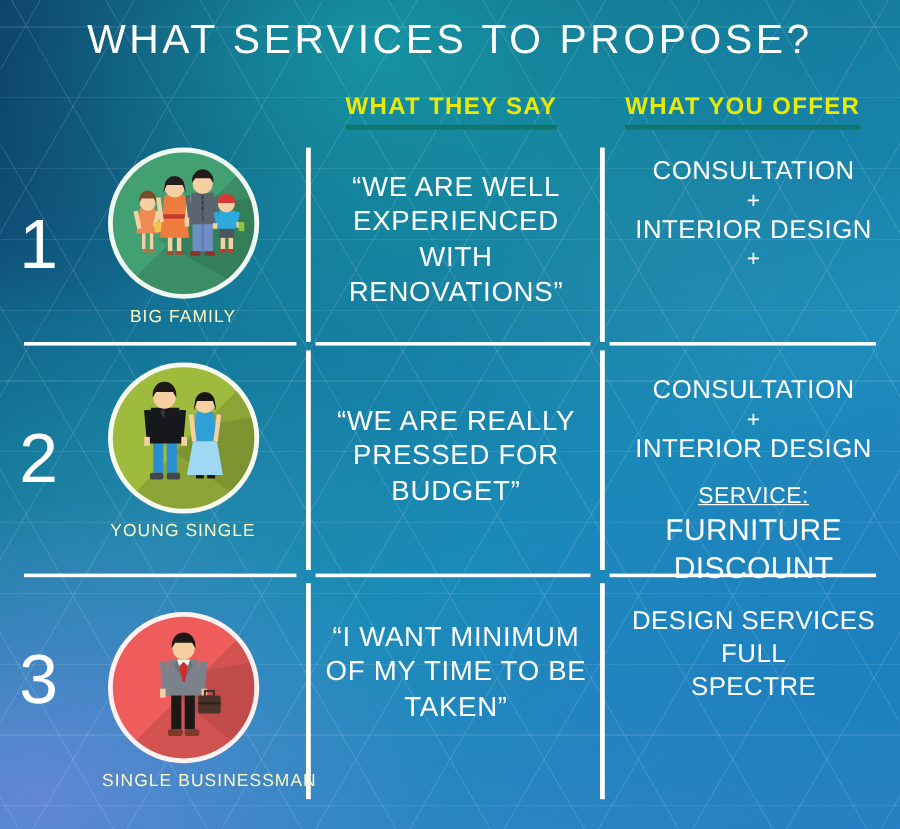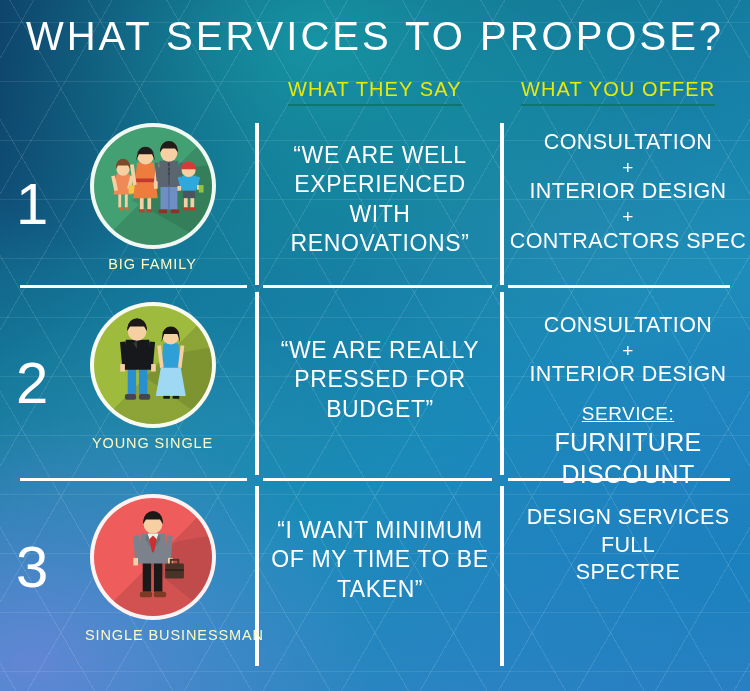--- a/index.html
+++ b/index.html
@@ -41,35 +41,35 @@
       radial-gradient(ellipse 300px 180px at 20% 62%, rgba(255,255,255,0.05), rgba(255,255,255,0) 70%),
       radial-gradient(ellipse 360px 200px at 78% 34%, rgba(255,255,255,0.04), rgba(255,255,255,0) 70%);
     pointer-events: none;
   }
 
   
   .title {
     position: absolute;
     left: 0; right: 0; top: 14px;
     text-align: center;
-    font-size: 40px;
+    font-size: 34px;
     letter-spacing: 3px;
     font-weight: 300;
     color: #ffffff;
     white-space: nowrap;
   }
   .col-head {
     position: absolute;
     top: 78px;
     font-size: 20px;
     letter-spacing: 1.1px;
     color: #e9e906;
-    font-weight: 400;
+    font-weight: 700;
     text-align: center;
-    border-bottom: 2px solid #0f766e;
+    border-bottom: 4px solid #0f766e;
     padding-bottom: 3px;
     white-space: nowrap;
   }
   .col-head.say   { left: 288px; }
   .col-head.offer { left: 521px; }
 
   
   .vline {
     position: absolute;
     width: 4px;
@@ -94,21 +94,21 @@
     font-weight: 300;
     color: #ffffff;
     line-height: 1;
     letter-spacing: 0;
   }
   .row1 .num { top: 62px; }
   .row2 .num { top: 62px; }
   .row3 .num { top: 52px; }
 
   .persona { position: absolute; left: 85px; top: 10px; width: 135px; text-align: center; }
-  .row3 .persona { top: 8px; }
+  .row3 .persona { top: 24px; }
   .circle {
     position: relative;
     width: 126px; height: 126px;
     margin: 0 auto;
     border-radius: 50%;
     border: 4px solid rgba(255,255,255,0.92);
     overflow: hidden;
     box-sizing: border-box;
   }
   .circle.green  { background: #43a073; }
@@ -246,21 +246,20 @@
       <div class="persona-label">BIG FAMILY</div>
     </div>
 
     <div class="say-cell">“WE ARE WELL EXPERIENCED WITH RENOVATIONS”</div>
 
     <div class="offer-cell">
       <div>CONSULTATION</div>
       <div class="plus">+</div>
       <div>INTERIOR DESIGN</div>
       <div class="plus">+</div>
-      <div>CONTRACTORS SPEC</div>
     </div>
   </div>
 
   <div class="row row2">
     <div class="num">2</div>
 
     <div class="persona">
       <div class="circle olive">
         <div class="shadowwedge"></div>
         <svg viewBox="0 0 126 126" width="118" height="118" style="position:absolute;left:0;top:0;">

